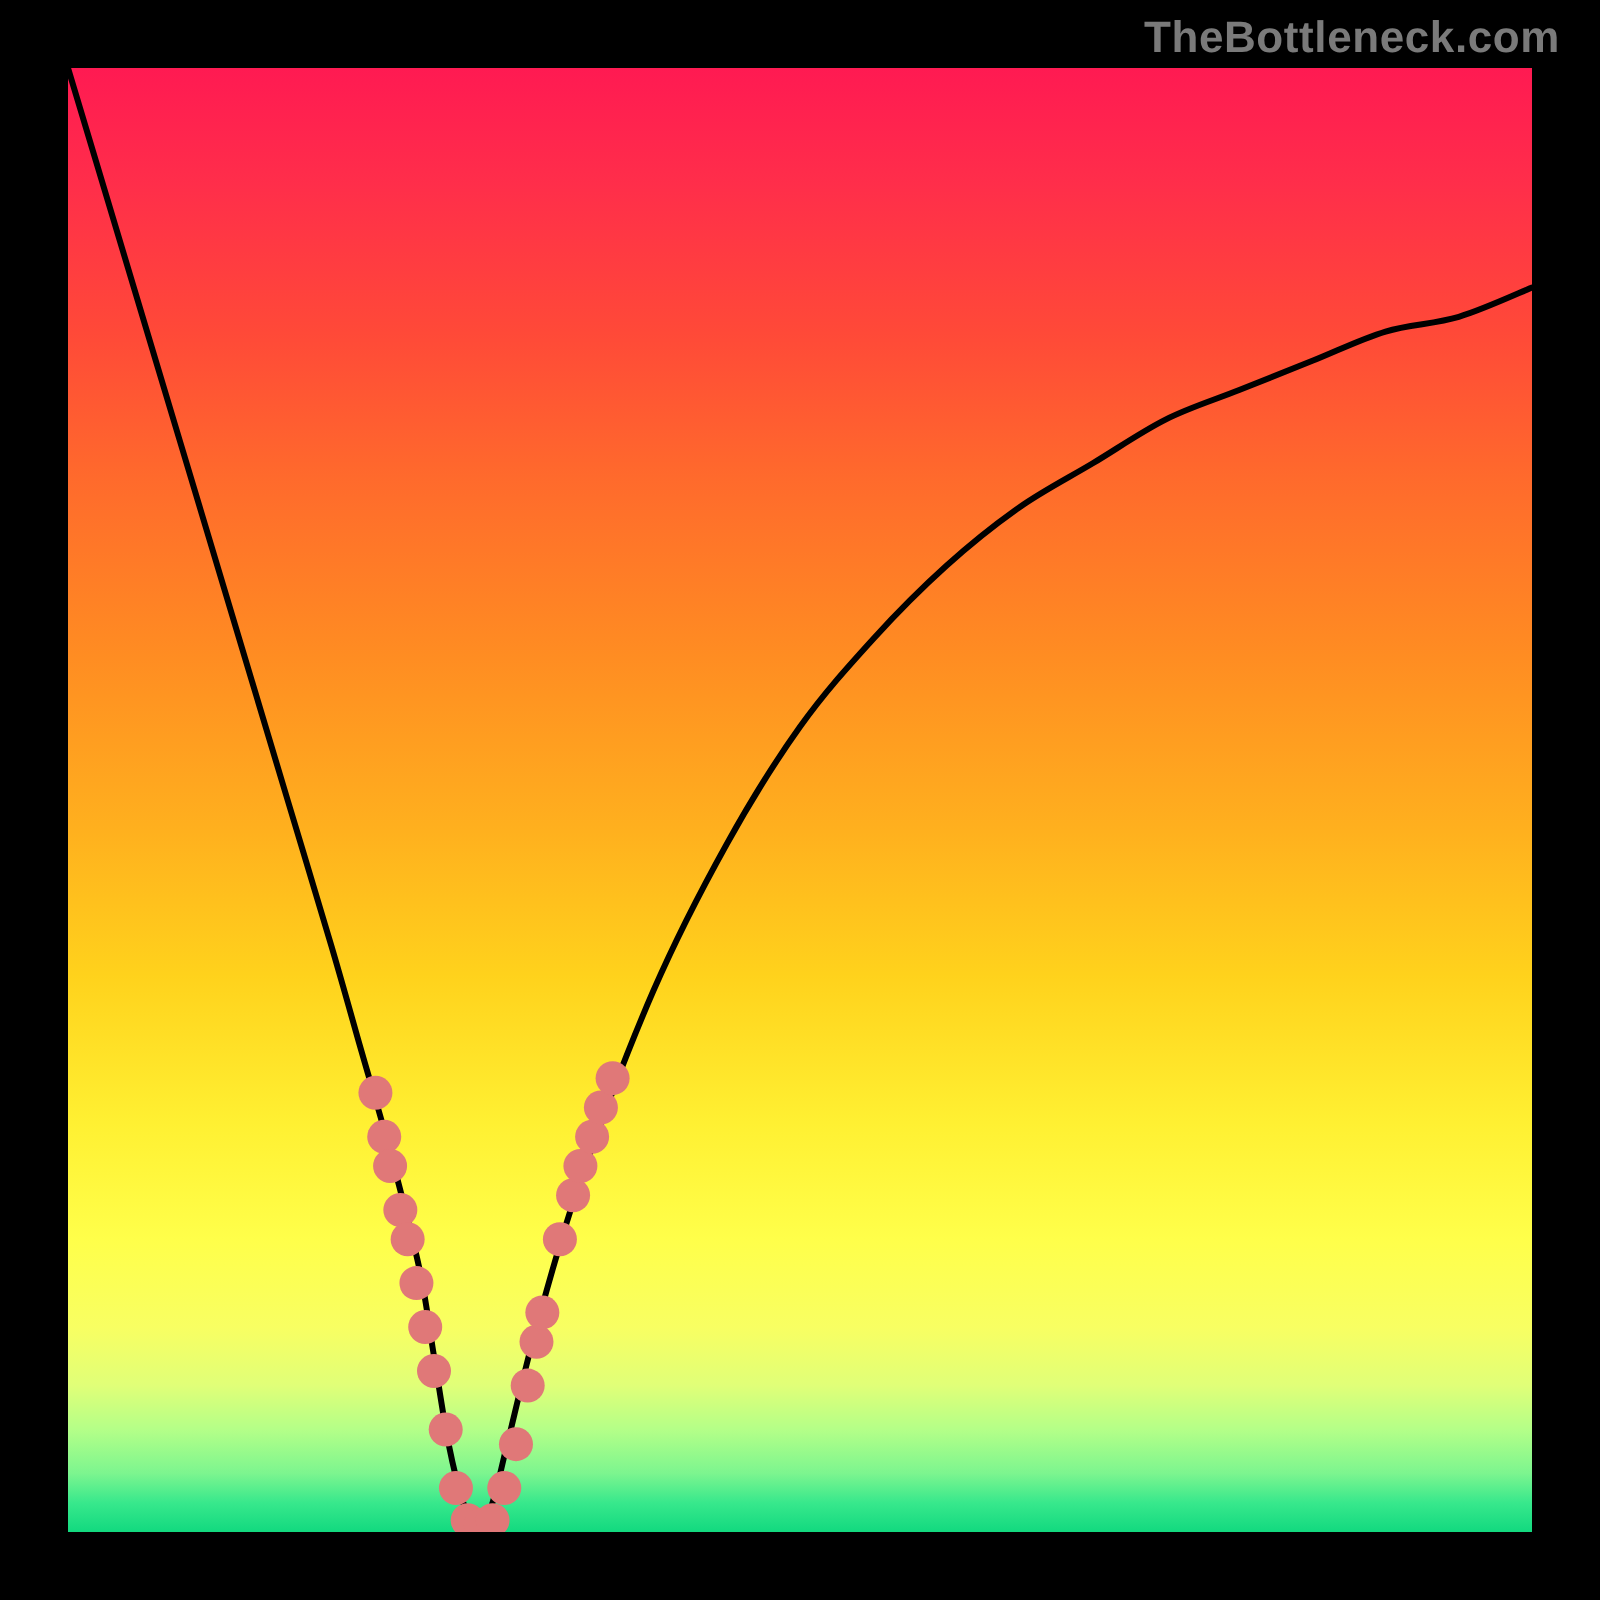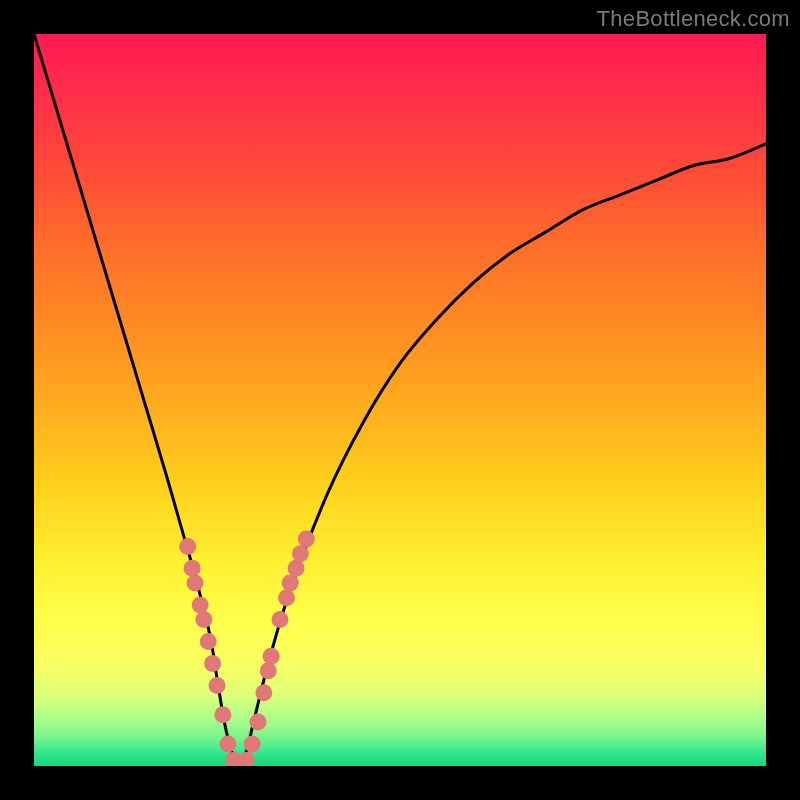--- a/index.html
+++ b/index.html
@@ -40,24 +40,24 @@
       #e0ff78 90%,
       #b4ff88 93%,
       #7cf58f 96%,
       #38e88c 98%,
       #12d97f 100%
     );
   }
   .watermark {
     position: absolute;
     top: 6px;
-    right: 10px;
+    right: 20px;
     color: #7a7a7a;
     font-size: 22px;
-    font-weight: 400;
+    font-weight: 700;
     letter-spacing: 0.3px;
     user-select: none;
   }
   svg.curve {
     position: absolute;
     top: 0;
     left: 0;
     width: 732px;
     height: 732px;
   }

